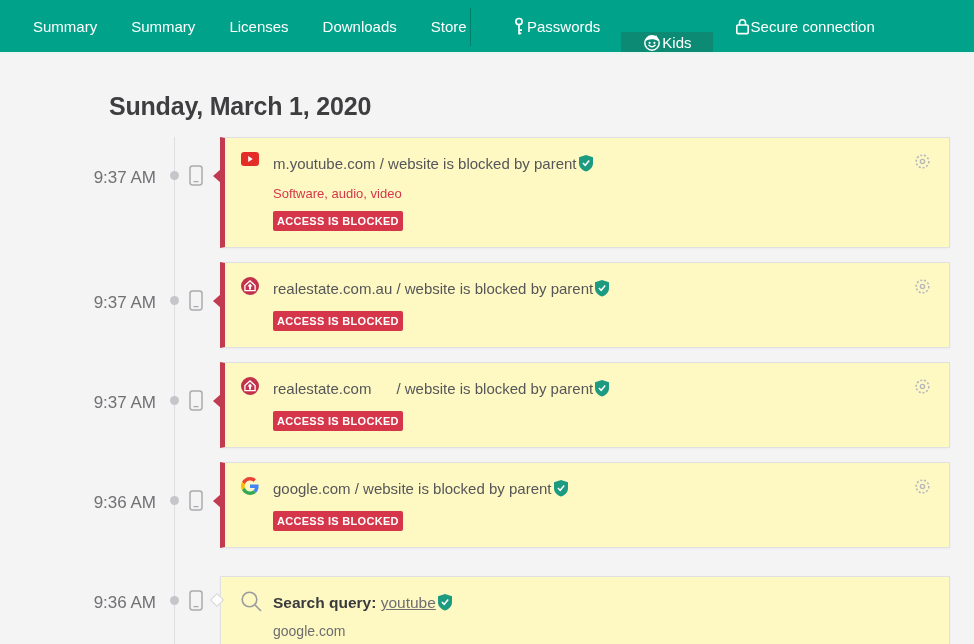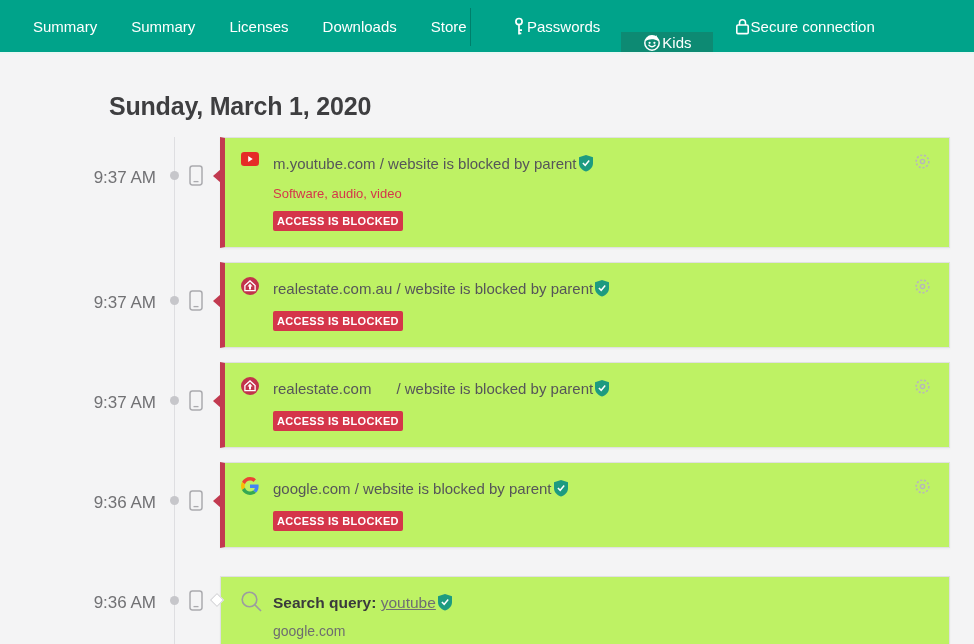--- a/index.html
+++ b/index.html
@@ -77,21 +77,21 @@
   .e5 { --cy:601px; --ct:560px; --ch:80px; }
   .ev .time       { top:calc(var(--cy) - 8px); }
   .ev .dot        { top:calc(var(--cy) - 5px); }
   .ev .phone      { top:calc(var(--cy) - 11px); }
   .ev .ptr-red    { top:calc(var(--cy) - 7px); }
   .ev .ptr-diamond{ top:calc(var(--cy) - 6px); }
   .ev .card       { top:var(--ct); height:var(--ch); }
 
   .card {
     position:absolute; left:220px; width:730px;
-    background:#bef264; border:1px solid #e0e0e2;
+    background:#fef9c3; border:1px solid #e0e0e2;
     box-shadow:0 1px 2px rgba(0,0,0,.04);
     padding:16px 20px 0 48px;
   }
   .card.blocked { border-left:5px solid #c23a50; }
   .card .fav { position:absolute; left:16px; top:14px; }
   .card .gear {
     position:absolute; right:16px; top:13px; cursor:pointer; line-height:0;
   }
   .title-row { font-size:15px; color:#565659; line-height:19px; }
   .title-row .shield { vertical-align:-3px; margin-left:2px; }

